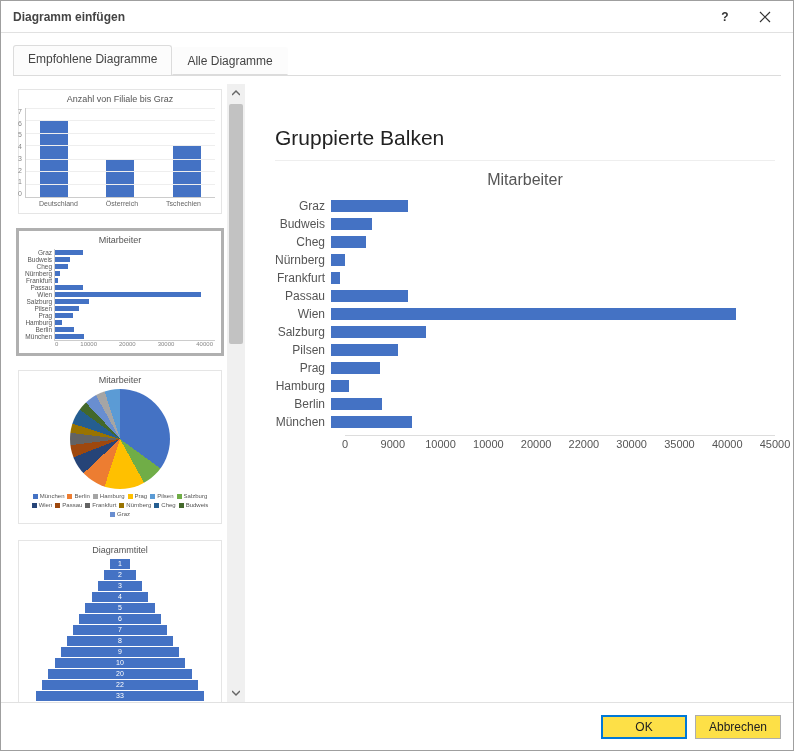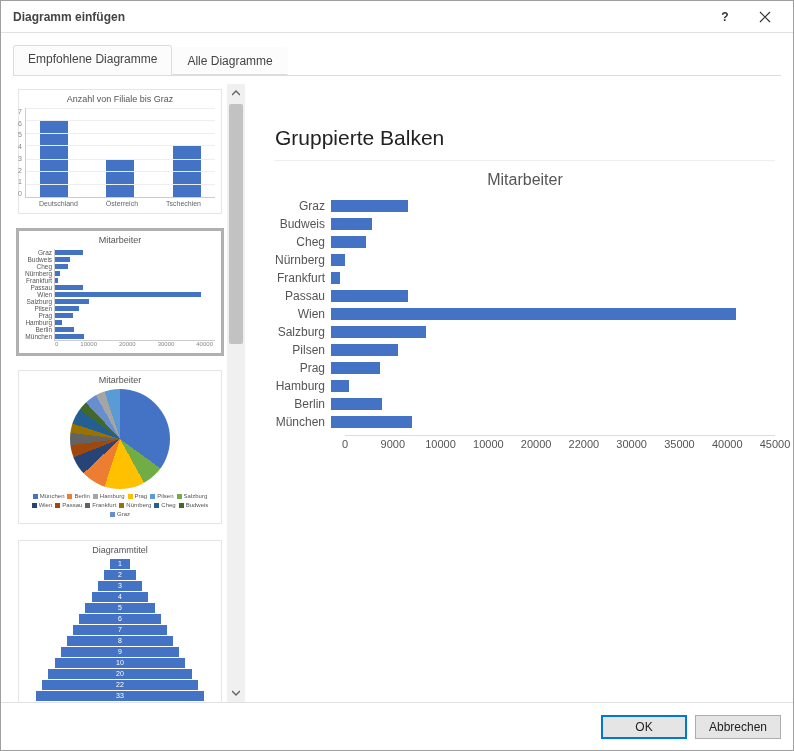--- a/index.html
+++ b/index.html
@@ -30,21 +30,21 @@
   .hbar-chart { display:flex; }
   .hbar-labels { display:flex; flex-direction:column; align-items:flex-end; padding-right:6px; }
   .hbar-labels div { font-size:12px; color:#555; height:18px; line-height:18px; }
   .hbar-plot { flex:1; position:relative; }
   .hbar-row { height:18px; display:flex; align-items:center; }
   .hbar { height:12px; background:#4472c4; }
   .hbar-axis { display:flex; margin-top:4px; font-size:11px; color:#555; position:relative; height:16px; border-top:1px solid #ddd;}
   .hbar-axis span { position:absolute; transform:translateX(-50%); top:2px; }
   .desc { font-size:12.5px; color:#333; margin-top:14px; line-height:1.5; }
   .footer { height:48px; border-top:1px solid #e1e1e1; display:flex; align-items:center; justify-content:flex-end; padding:0 12px; gap:8px; }
-  .btn { min-width:86px; height:24px; border:1px solid #adadad; background:#e5e5e5; font-size:12px; padding:0 12px; display:flex; align-items:center; justify-content:center; }
+  .btn { min-width:86px; height:24px; border:1px solid #adadad; background:#fde047; font-size:12px; padding:0 12px; display:flex; align-items:center; justify-content:center; }
   .btn.primary { border:2px solid #0078d7; }
   
   
   .t1cols { display:flex; align-items:flex-end; height:90px; border-left:1px solid #ccc; border-bottom:1px solid #ccc; padding:0 4px; gap:18px; justify-content:space-around; position:relative;}
   .t1cols .gl { position:absolute; left:0; right:0; border-top:1px solid #eee; }
   .t1col { width:28px; background:#4472c4; }
   .t1lbls { display:flex; justify-content:space-around; font-size:7px; color:#666; margin-top:2px;}
   .t1ylbls { position:absolute; left:-8px; top:0; bottom:0; display:flex; flex-direction:column; justify-content:space-between; font-size:7px; color:#888;}
   
   

